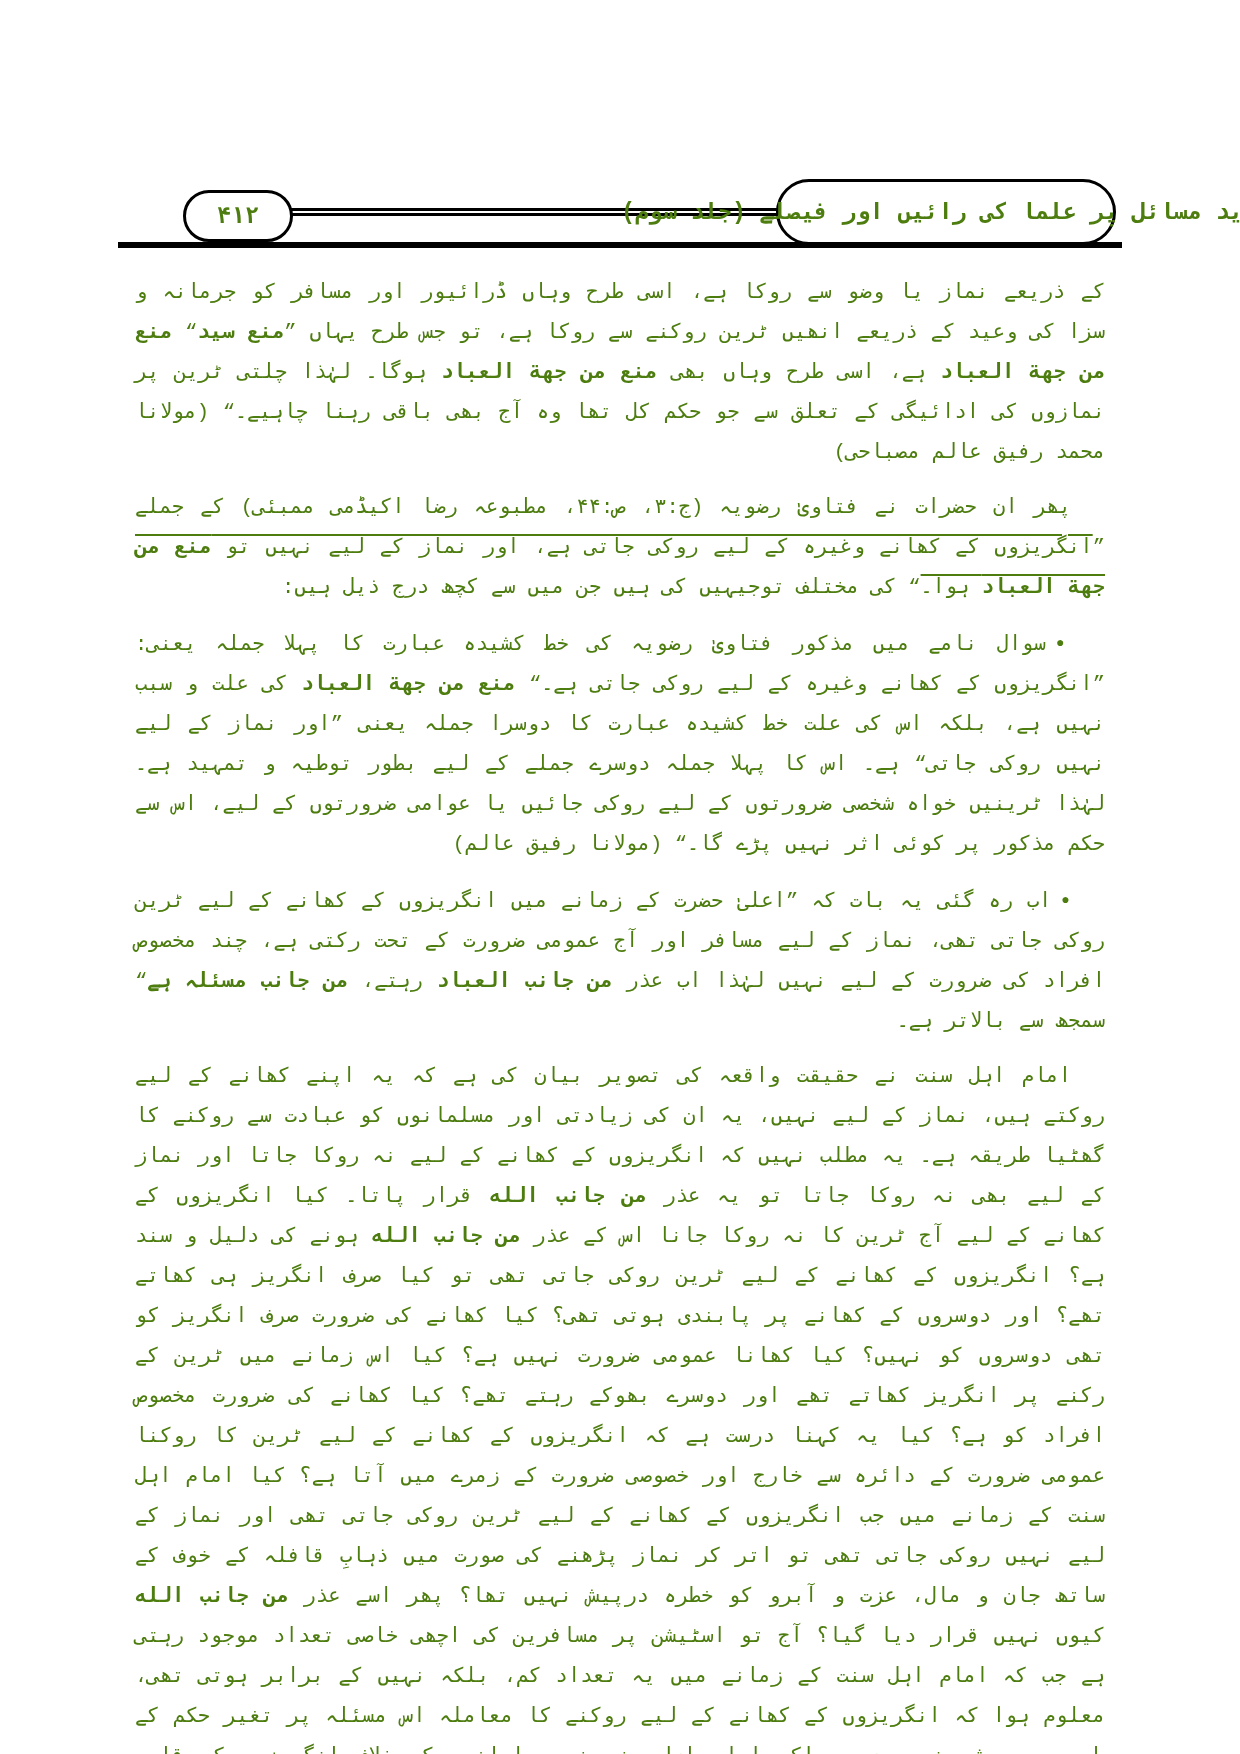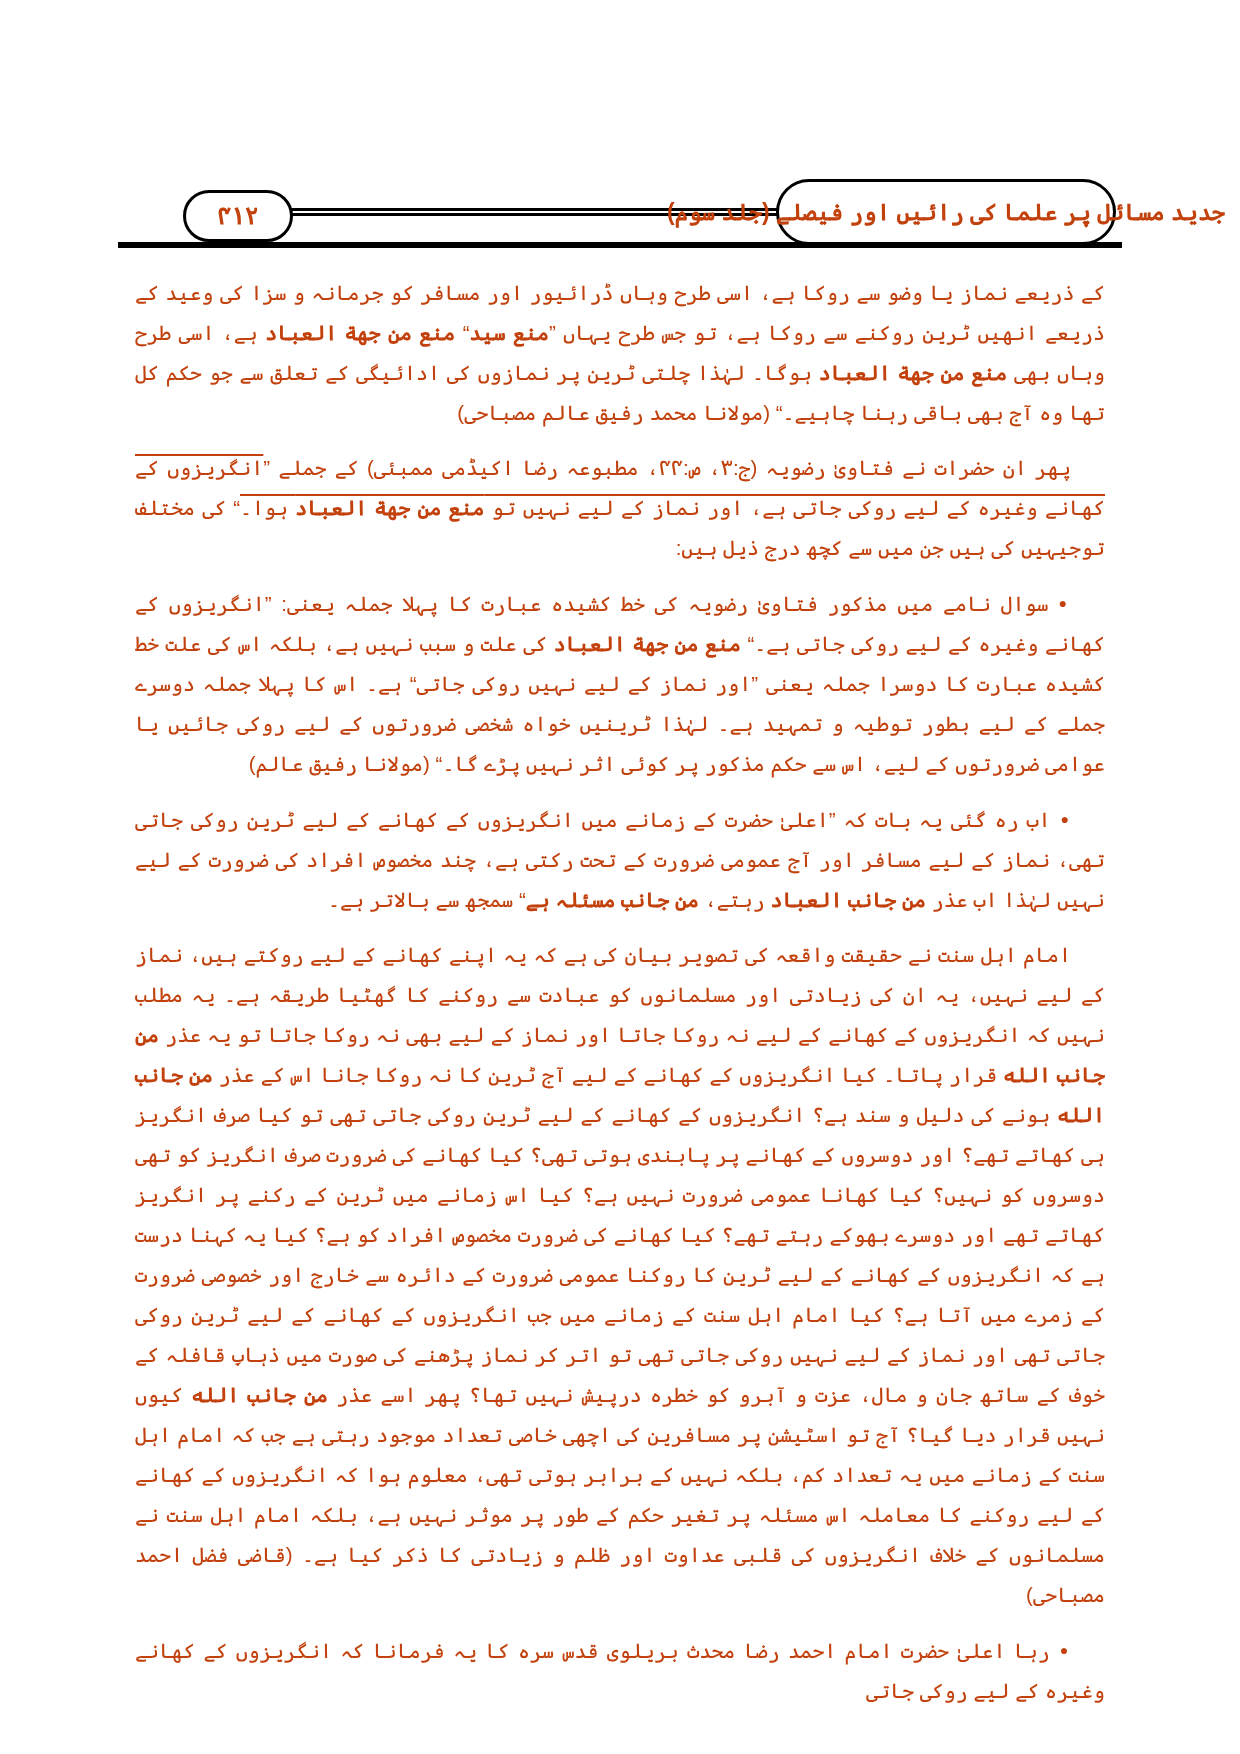--- a/index.html
+++ b/index.html
@@ -1,21 +1,21 @@
 <!DOCTYPE html>
 <html lang="ur" dir="rtl"><head>
 <meta charset="utf-8">
 <style>
   html,body{margin:0;padding:0;background:#ffffff;}
   .sheet{
     position:relative;
     width:1240px;height:1754px;
     background:#ffffff;
-    color:#c2410c;
-    font-family:Liberation Sans, sans-serif;
+    color:#4d7c0f;
+    font-family:Liberation Mono, monospace;
     overflow:hidden;
   }
   
   .capsule{
     position:absolute;
     border:3px solid #000;
     border-radius:999px;
     background:#fff;
     display:flex;align-items:center;justify-content:center;
     z-index:2;

